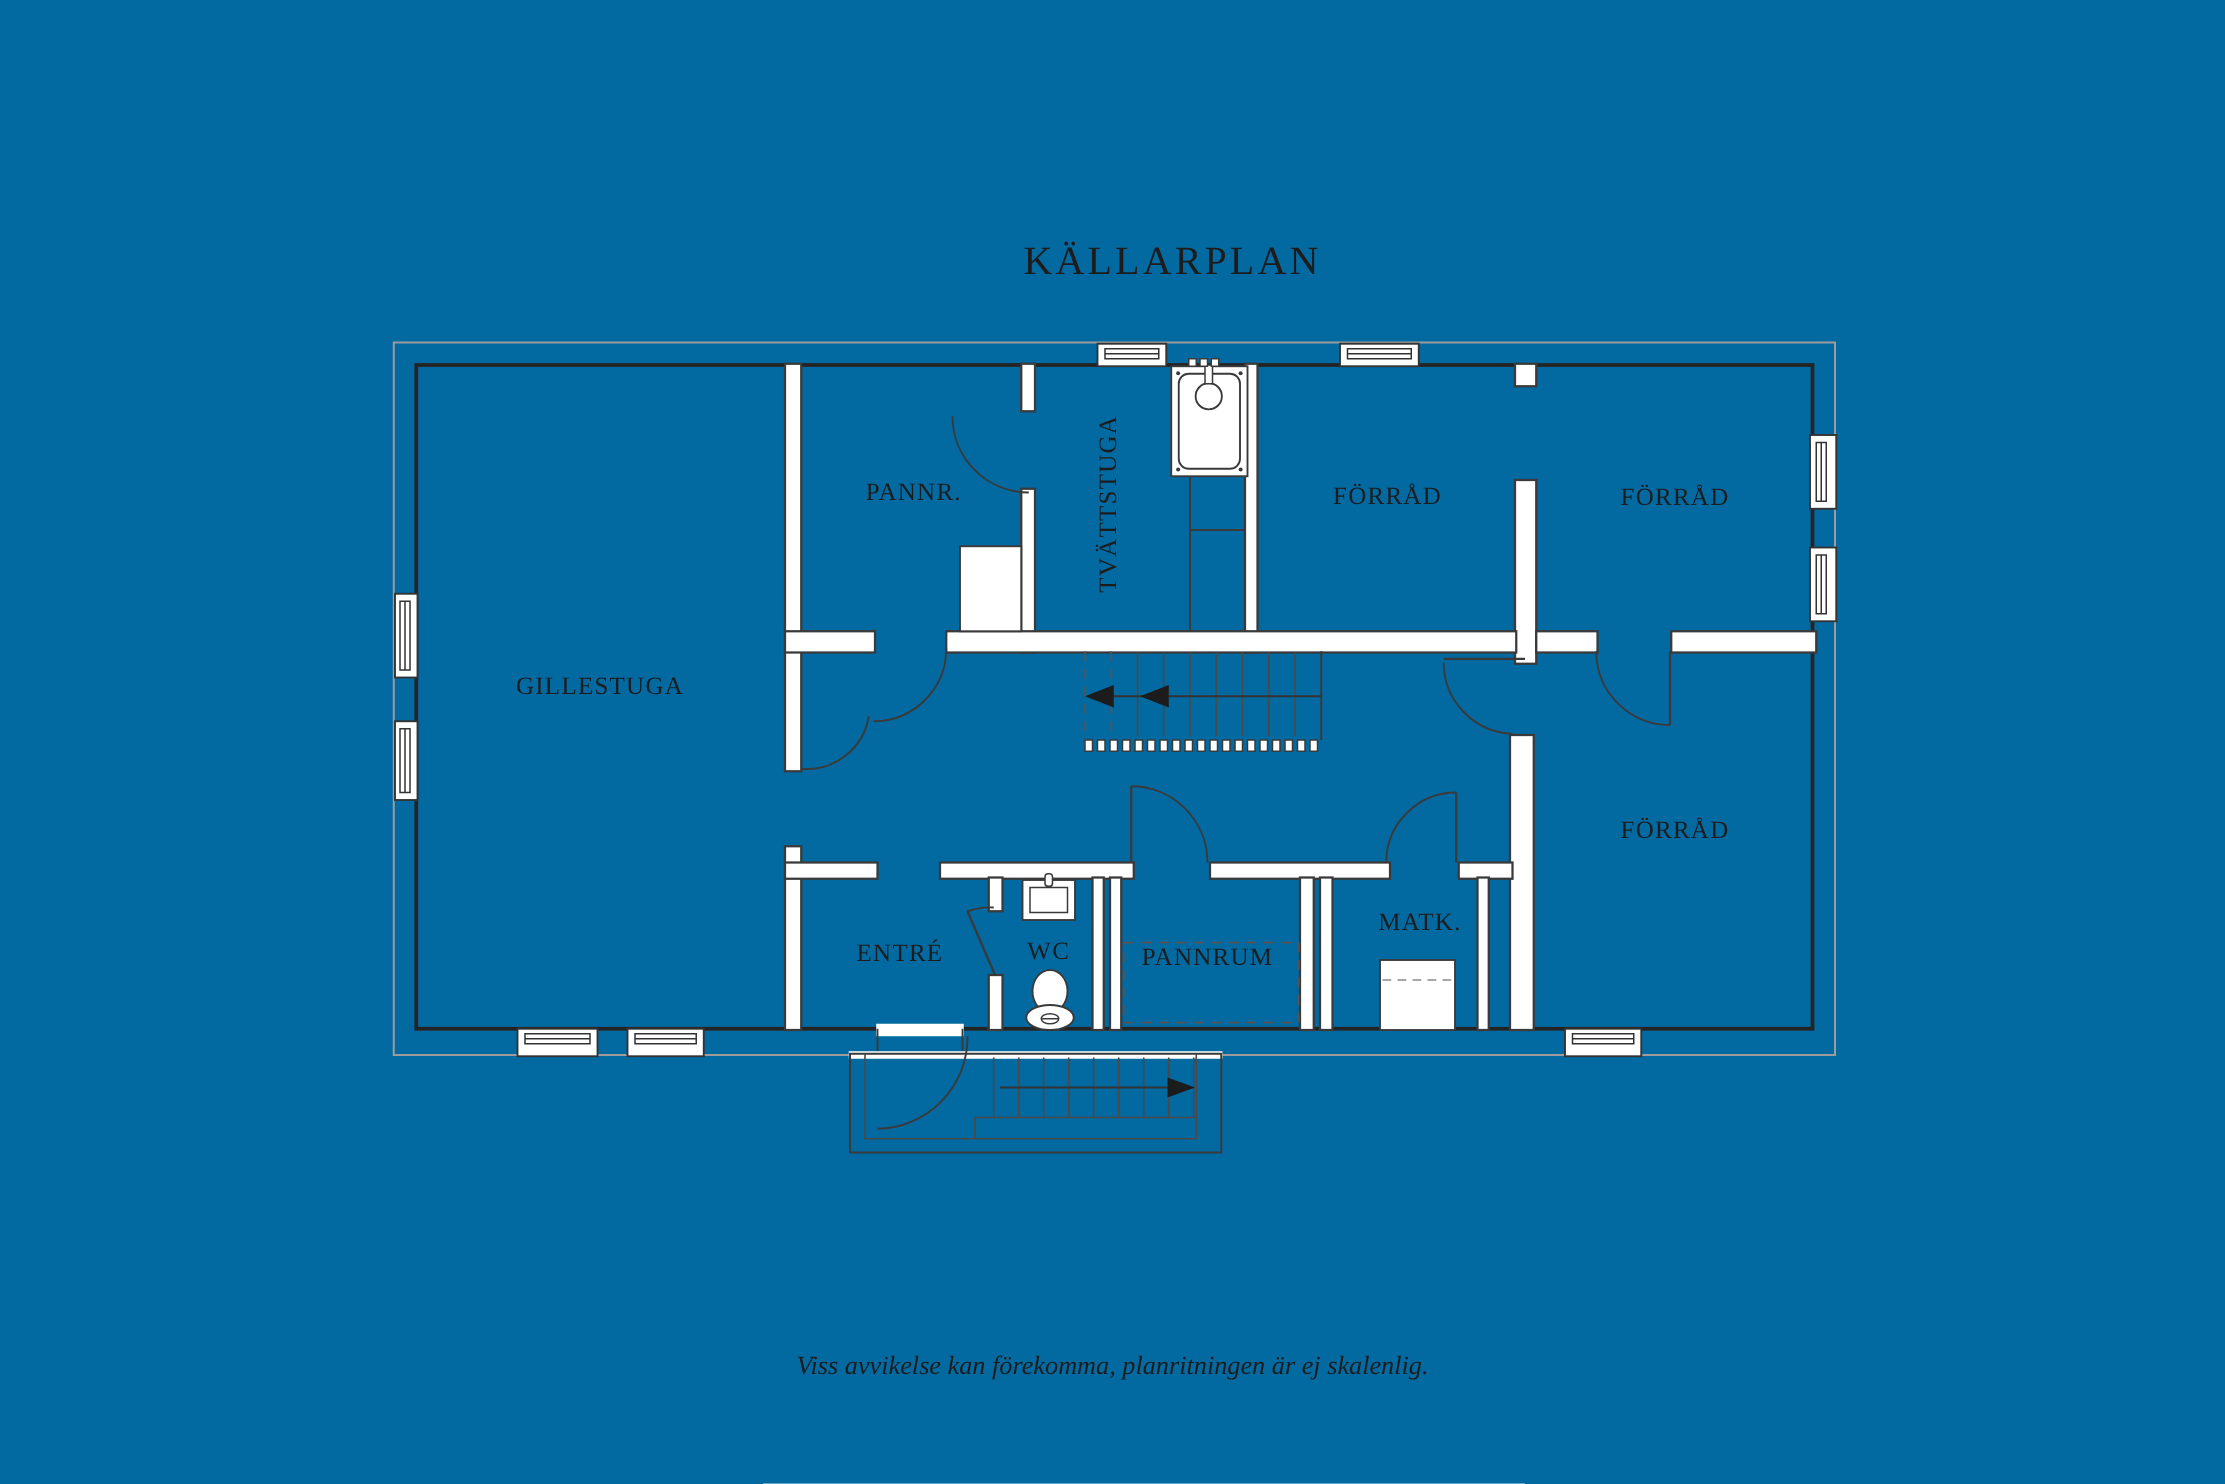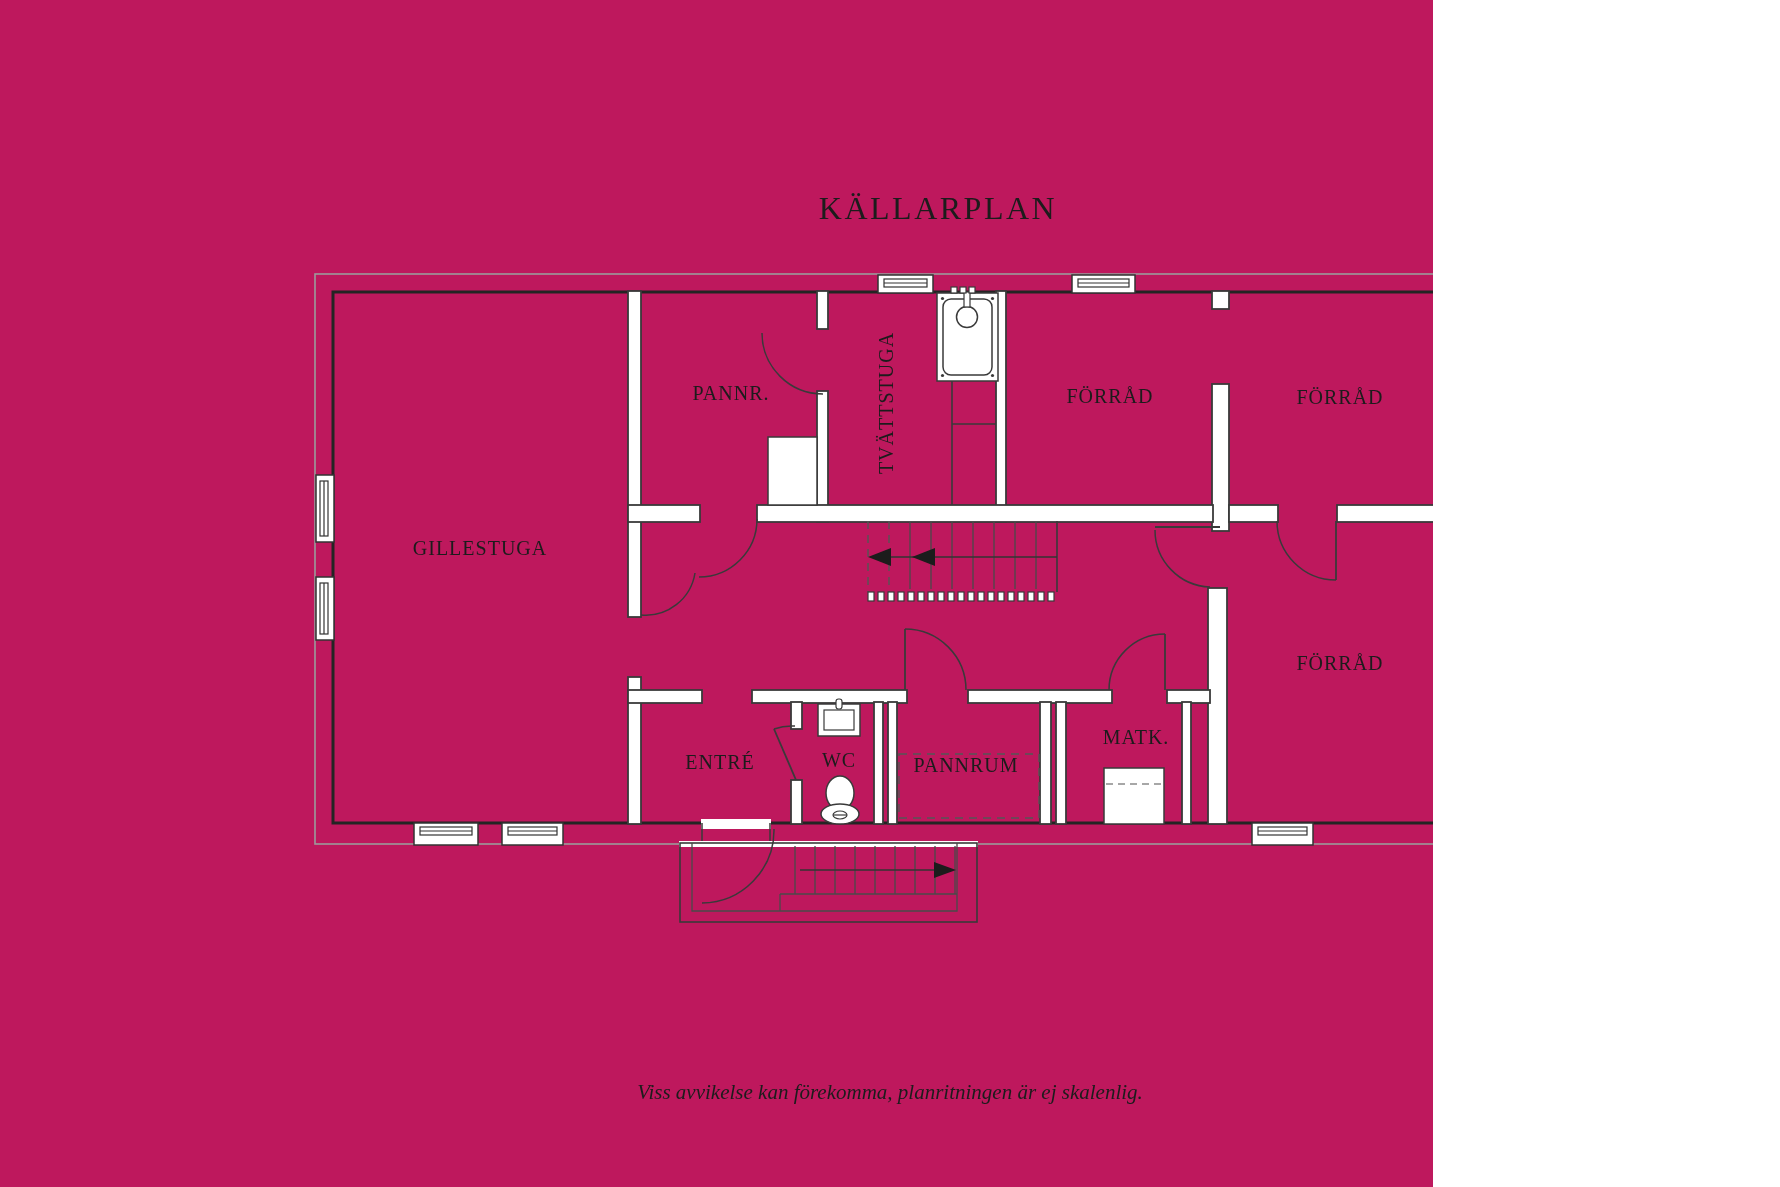--- a/index.html
+++ b/index.html
@@ -1,19 +1,19 @@
 <!DOCTYPE html>
 <html><head>
 <meta charset="utf-8">
 <style>
   html,body{margin:0;padding:0;background:#ffffff;}
   .stage{
     position:relative;
-    width:1433px;height:1187px;
-    background:#be185d;
+    width:1780px;height:1187px;
+    background:#0369a1;
     font-family:"Liberation Serif","DejaVu Serif",serif;
     overflow:hidden;
   }
   svg{position:absolute;inset:0;display:block;}
   .wall{fill:#ffffff;stroke:#3a3a3a;stroke-width:1.8;}
   .face{fill:none;stroke:#242424;stroke-width:3;}
   .outer{fill:none;stroke:#9c9c9c;stroke-width:1.6;}
   .thin{fill:none;stroke:#4a4a4a;stroke-width:1.3;}
   .thin2{fill:none;stroke:#3a3a3a;stroke-width:1.6;}
   .fix{fill:#ffffff;stroke:#3a3a3a;stroke-width:1.5;}

